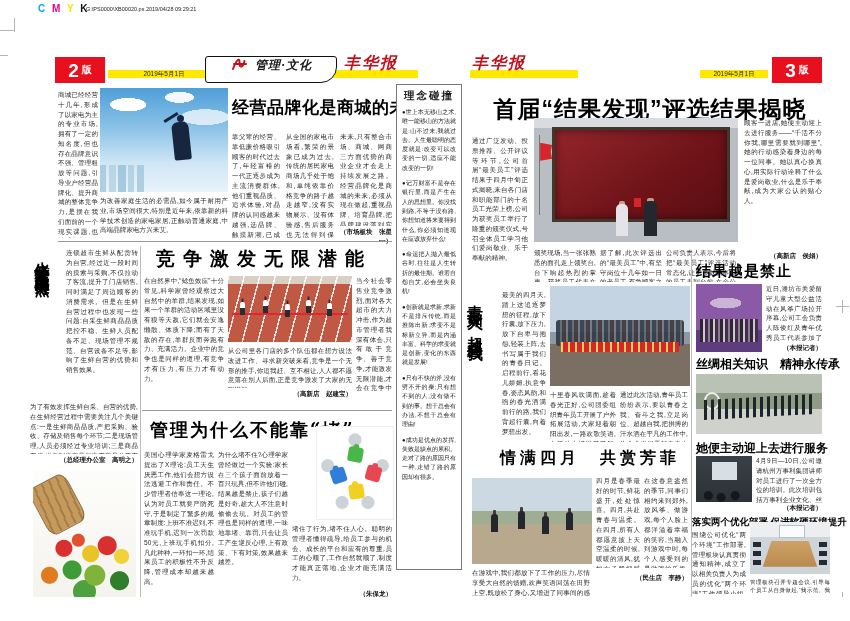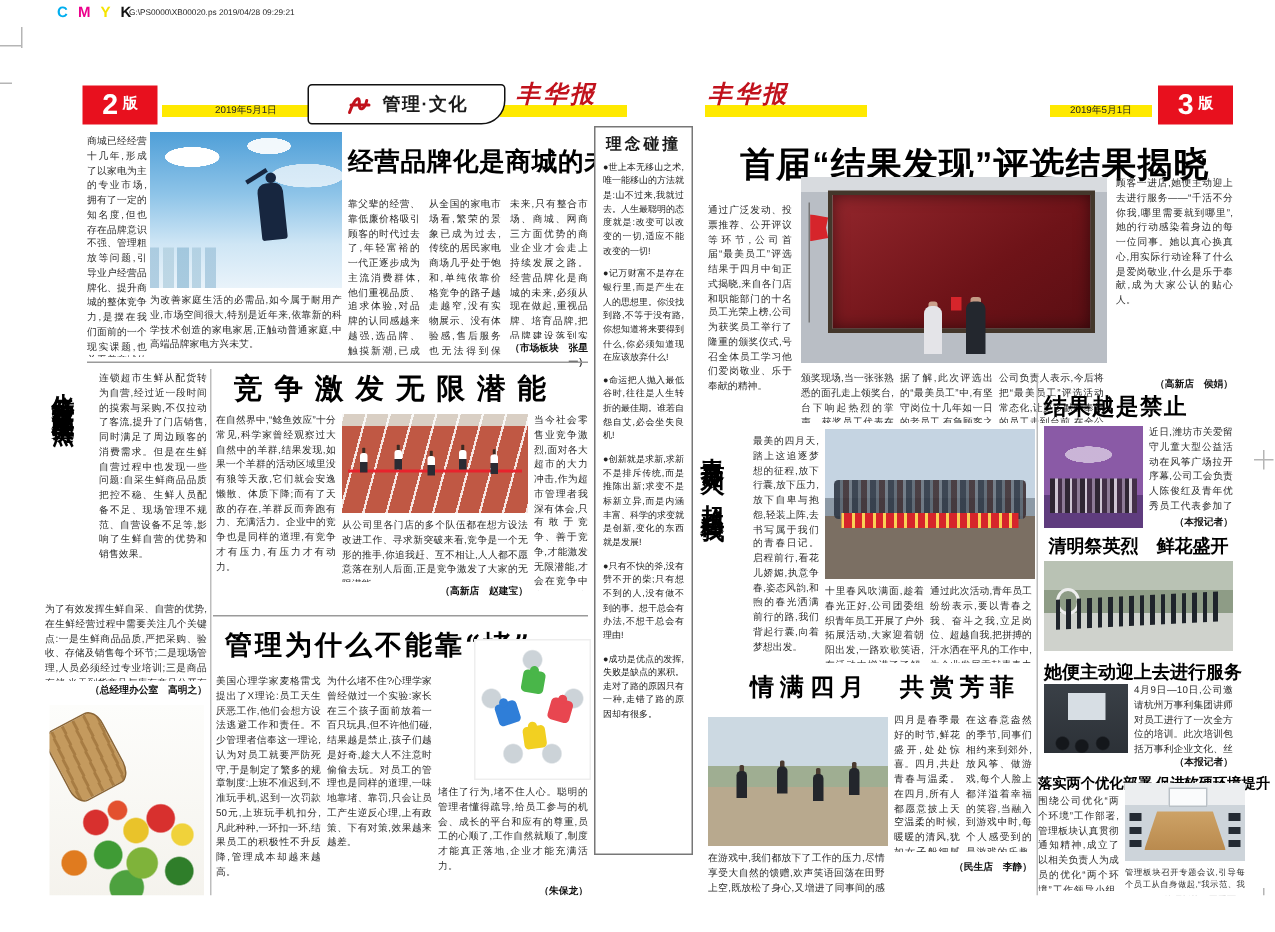--- a/index.html
+++ b/index.html
@@ -11,21 +11,21 @@
   .vrule{position:absolute;background:#bdbdbd;}
   .ph{position:absolute;overflow:hidden;background:#ddd;}
   .ph i{position:absolute;display:block;}
 
   
   .badge{position:absolute;width:50px;height:26px;background:#e8101e;color:#fff;display:flex;align-items:center;justify-content:center;gap:3px;}
   .badge .num{font-size:19px;font-weight:bold;line-height:1;}
   .badge .ban{font-size:10px;font-weight:bold;line-height:1;}
   .ybar{position:absolute;height:8px;background:#ffe900;}
   .datebar{position:absolute;font-size:6.5px;line-height:8px;color:#222;text-align:center;}
-  .capsule{position:absolute;width:130px;height:25px;background:#fff;border:1.5px solid #111;border-radius:3px 3px 16px 3px;display:flex;align-items:center;justify-content:center;gap:5px;}
+  .capsule{position:absolute;width:130px;height:25px;background:#fff;border:1.5px solid #111;border-radius:3px 3px 16px 3px;display:flex;justify-content:center;gap:5px;font-style:italic;}
   .capsule .sec{font-size:12px;font-weight:bold;letter-spacing:1px;}
   .paper{position:absolute;font-size:16px;font-weight:bold;font-style:italic;color:#c1121c;font-family:"DejaVu Serif",serif;letter-spacing:2px;}
 
   .h-lead2{position:absolute;font-size:17px;font-weight:900;letter-spacing:.5px;color:#000;white-space:nowrap;}
   .h-lead3{position:absolute;font-size:23px;font-weight:900;letter-spacing:1px;color:#000;text-align:center;white-space:nowrap;}
   .h-kai{position:absolute;font-family:"DejaVu Serif",serif;font-weight:bold;color:#000;white-space:nowrap;}
   .vtitle{position:absolute;writing-mode:vertical-rl;text-orientation:upright;font-family:"DejaVu Serif",serif;font-weight:bold;color:#000;}
   .rail-h{position:absolute;font-weight:900;color:#000;white-space:nowrap;}
 
   .ideas-box{position:absolute;left:396px;top:84px;width:66px;height:486px;border:1px solid #777;background:#fff;padding:4px 5px;box-sizing:border-box;}
@@ -280,21 +280,21 @@
 
   <div class="vrule" style="left:691px;top:252px;width:1px;height:354px"></div>
 
   <div class="rail-h" style="left:696px;top:262px;font-size:15px;letter-spacing:1px">结果越是禁止</div>
   <div id="ph-stage" class="ph">
     <i class="row"></i>
   </div>
   <div class="txt" style="left:766px;top:284px;width:56px;height:58px">近日,潍坊市关爱留守儿童大型公益活动在风筝广场拉开序幕,公司工会负责人陈俊红及青年优秀员工代表参加了此次活动,现场慰问留守儿童20人,并获得“公益之星”荣誉称号。</div>
   <div class="byline" style="left:766px;top:344px;width:56px">（本报记者）</div>
 
-  <div class="rail-h" style="left:696px;top:356px;width:126px;font-size:12px;text-align:center">清明祭英烈　鲜花盛开</div>
+  <div class="rail-h" style="left:696px;top:356px;width:126px;font-size:12px;text-align:center">丝绸相关知识　精神永传承</div>
   <div id="ph-memorial" class="ph">
     <i class="wreath"></i>
     <i class="queue"></i>
   </div>
 
   <div class="rail-h" style="left:696px;top:440px;width:126px;font-size:12px;text-align:center">她便主动迎上去进行服务</div>
   <div id="ph-training" class="ph">
     <i class="scr"></i>
   </div>
   <div class="txt" style="left:756px;top:456px;width:66px;height:48px">4月9日—10日,公司邀请杭州万事利集团讲师对员工进行了一次全方位的培训。此次培训包括万事利企业文化、丝绸相关知识、丝巾系法等多方面的内容,既让员工深入了解企业新业态,又激发了广大员工爱美向美的热情。</div>

